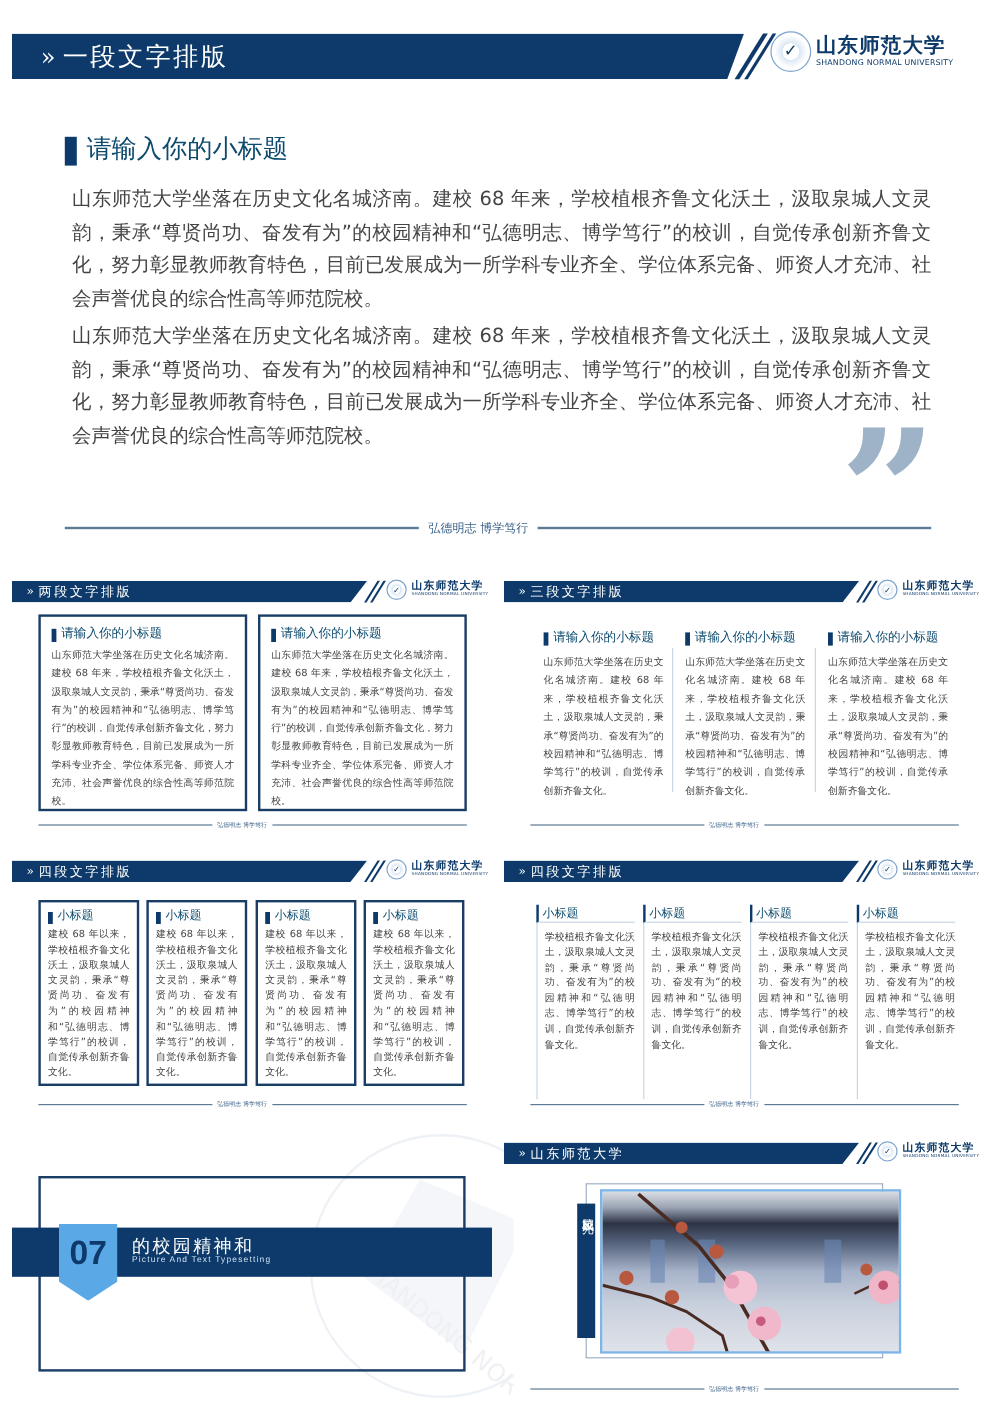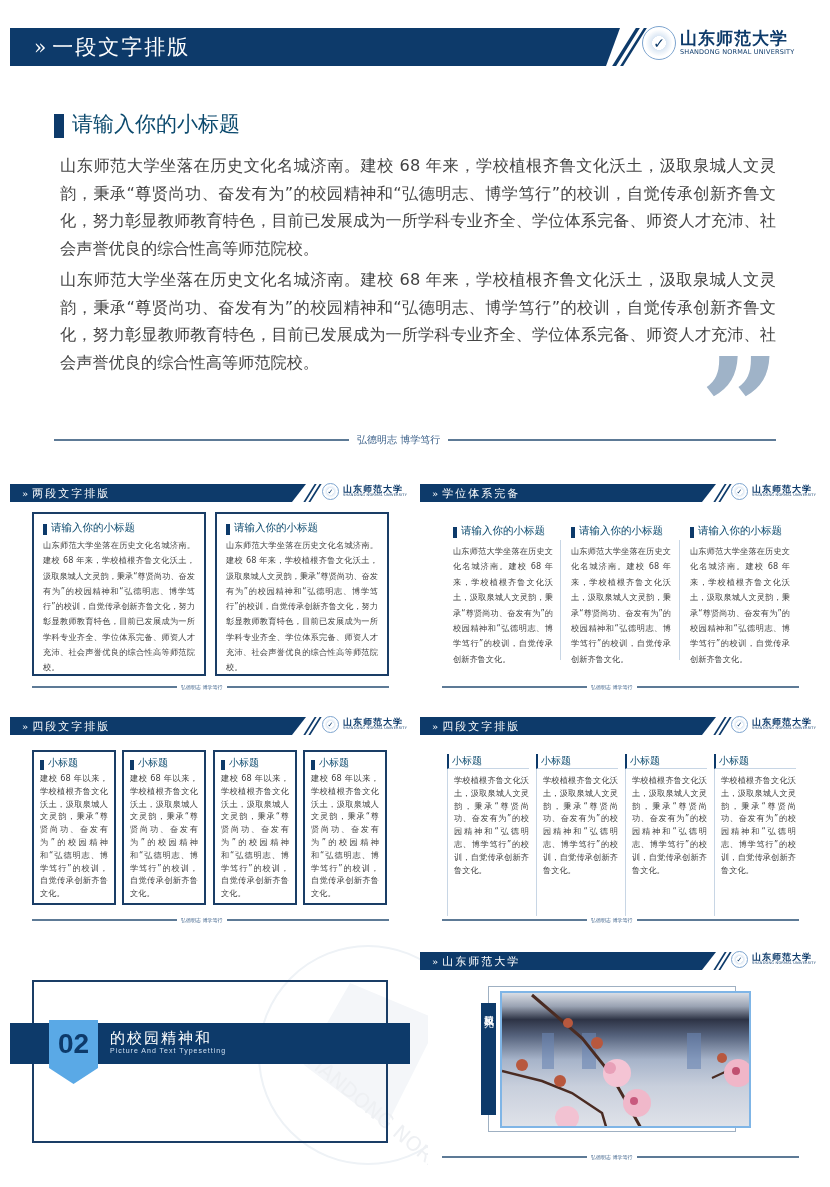--- a/index.html
+++ b/index.html
@@ -98,21 +98,21 @@
     <span class="ln" style="height:1.5px;"></span>
   </div>
 </div>
 
 <div>
   <div class="banner" style="left:420px;top:484px;width:308px;height:18px;">
     <div class="bar" style="width:296px;"></div>
     <div class="stripe1" style="left:299px;width:2px;"></div>
     <div class="stripe2" style="left:304px;width:2px;"></div>
     <span class="ttl" style="margin-left:12px;font-size:10px;">»</span>
-    <span class="ttl" style="font-size:11px;margin-left:2px;">学位体系完备</span>
+    <span class="ttl" style="font-size:11px;margin-left:2px;">三段文字排版</span>
   </div>
   <div class="logo" style="left:731px;top:483px;">
     <div class="seal" style="width:17px;height:17px;font-size:7px;">✓</div>
     <div class="names">
       <span class="cn" style="font-size:9px;">山东师范大学</span>
       <span class="en" style="font-size:3.5px;">SHANDONG NORMAL UNIVERSITY</span>
     </div>
   </div>
 
   <div class="abs" style="left:453px;top:524px;width:100px;">
@@ -248,21 +248,21 @@
 
 <div>
   <div class="abs" style="left:258px;top:945px;width:170px;height:220px;overflow:hidden;">
     <div style="position:absolute;left:0;top:0;width:220px;height:220px;border-radius:50%;border:2px solid #eef2f6;"></div>
     <div style="position:absolute;left:50px;top:45px;width:120px;height:130px;background:#f4f6f9;transform:rotate(15deg);clip-path:polygon(20% 0,100% 10%,80% 100%,0 70%);"></div>
     <span style="position:absolute;left:18px;top:160px;color:#eef0f3;font-size:20px;transform:rotate(40deg);white-space:nowrap;">SHANDONG NORMAL</span>
   </div>
   <div class="box" style="left:32px;top:980px;width:356px;height:163px;"></div>
   <div class="abs navy" style="left:10px;top:1023px;width:400px;height:41px;"></div>
   <div class="abs" style="left:49px;top:1020px;width:49px;height:64px;background:#5aa9e6;clip-path:polygon(0 0,100% 0,100% 75%,50% 100%,0 75%);display:flex;align-items:flex-start;justify-content:center;padding-top:8px;">
-    <span style="font-size:28px;font-weight:bold;color:#0d3a6a;font-family:'Liberation Sans',sans-serif;">02</span>
+    <span style="font-size:28px;font-weight:bold;color:#0d3a6a;font-family:'Liberation Sans',sans-serif;">07</span>
   </div>
   <div class="abs" style="left:110px;top:1030px;color:#fff;">
     <div style="font-size:15px;font-family:'DejaVu Serif',serif;letter-spacing:2px;line-height:17px;">的校园精神和</div>
     <div style="font-size:7px;letter-spacing:1px;color:#cfe0f2;font-family:'Liberation Sans',sans-serif;">Picture And Text Typesetting</div>
   </div>
 </div>
 
 <div>
   <div class="banner" style="left:420px;top:952px;width:308px;height:18px;">
     <div class="bar" style="width:296px;"></div>

